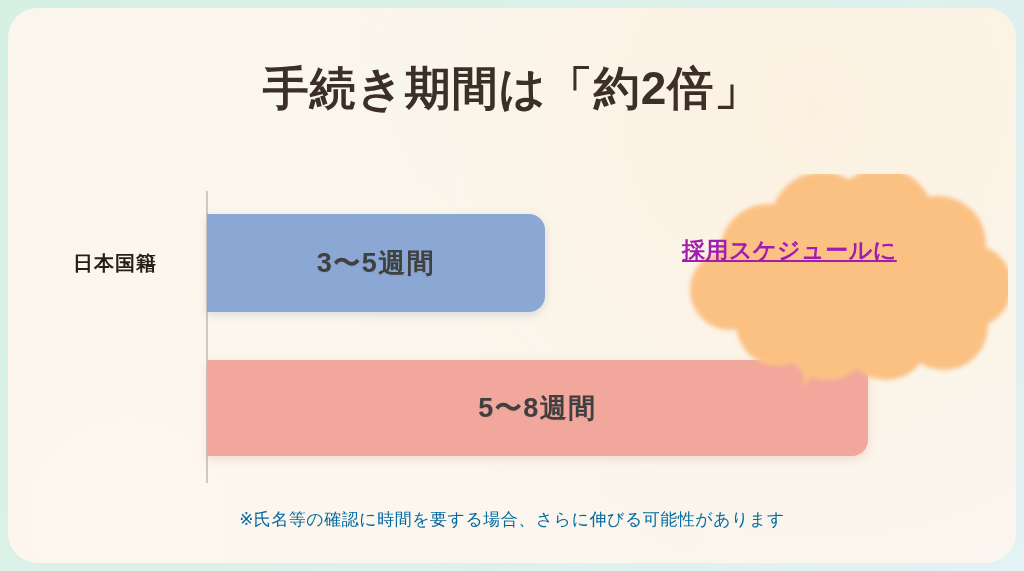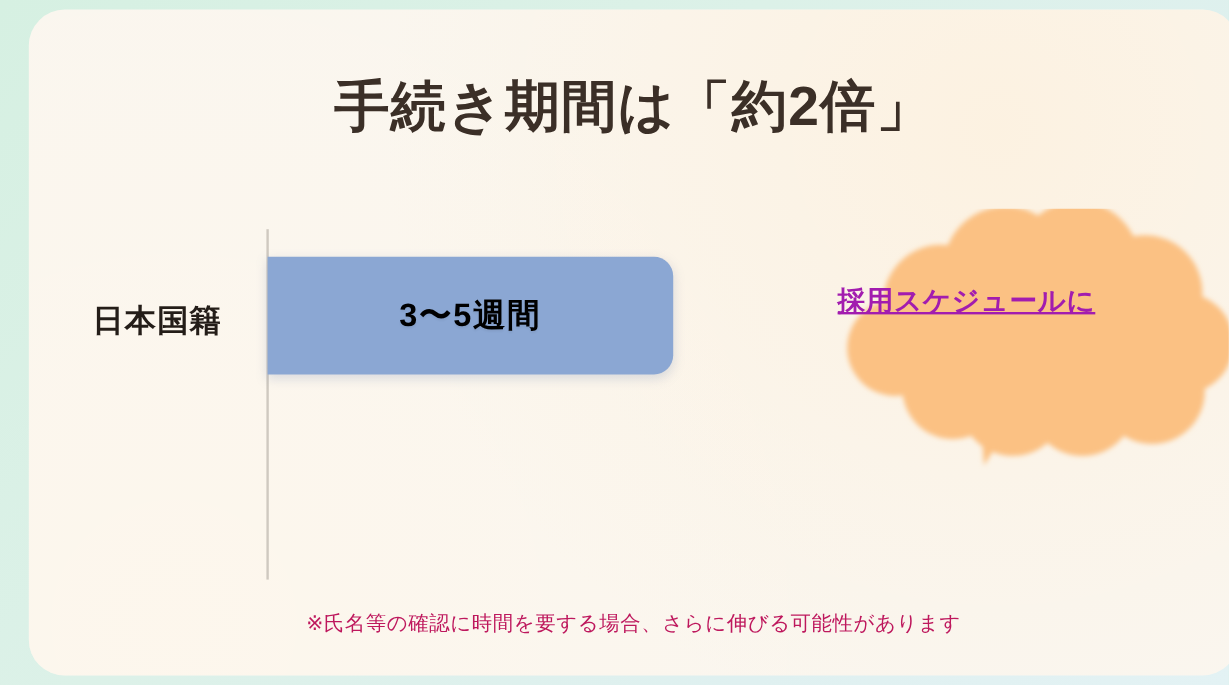--- a/index.html
+++ b/index.html
@@ -10,21 +10,21 @@
     width: 1024px;
     height: 571px;
     overflow: hidden;
     font-family: "Liberation Sans", "DejaVu Sans", sans-serif;
     background: linear-gradient(135deg, #d6f0e2 0%, #dcf1e8 40%, #dff0f0 75%, #e3f2f4 100%);
   }
 
   
   #slide-frame {
     position: absolute;
-    left: 16px; top: 0;
+    left: 0; top: 0;
     width: 832px;
     height: 571px;
   }
   #card {
     position: absolute;
     left: 8px; top: 8px;
     width: 1008px;
     height: 555px;
     background: #faf6ef;
     border-radius: 30px;
@@ -70,41 +70,41 @@
     width: 2px;
     height: 292px;
     background: #cfc9c0;
   }
 
   .cat-label {
     position: absolute;
     right: 0;
     width: 170px;
     text-align: center;
-    font-size: 26px;
+    font-size: 20px;
     font-weight: bold;
     color: #241d18;
     letter-spacing: 1px;
     white-space: nowrap;
   }
   #cat-label-0 { left: 22px; top: 242px; }
   #cat-label-1 { left: 22px; top: 390px; }
 
   .bar {
     position: absolute;
     left: 199px;
     border-radius: 0 16px 16px 0;
     display: flex;
     align-items: center;
     justify-content: center;
   }
   .bar-value {
     font-size: 27px;
     font-weight: bold;
-    color: #000000;
+    color: #404040;
     letter-spacing: 1.5px;
     text-shadow: 0 1px 2px rgba(0,0,0,.06);
     white-space: nowrap;
   }
   #bar-0 {
     top: 206px;
     width: 338px;
     height: 98px;
     background: #8ba7d3;
     box-shadow: 0 3px 9px rgba(120,140,180,.25);
@@ -117,21 +117,21 @@
     box-shadow: 0 3px 9px rgba(210,140,130,.25);
   }
 
   
   #footnote {
     position: absolute;
     left: 0; top: 500px;
     width: 1008px;
     text-align: center;
     font-size: 17px;
-    color: #be185d;
+    color: #0369a1;
     letter-spacing: .5px;
     z-index: 4;
     white-space: nowrap;
   }
 
   
   #callout {
     position: absolute;
     left: 674px;
     top: 166px;
@@ -172,20 +172,23 @@
 
       <div id="y-axis-line"></div>
 
       <div class="cat-label" id="cat-label-0">日本国籍</div>
 
       <div class="bar" id="bar-0">
         <span class="bar-value">3〜5週間</span>
       </div>
 
 
+      <div class="bar" id="bar-1">
+        <span class="bar-value">5〜8週間</span>
+      </div>
 
     </div>
 
     <div id="callout">
       <svg viewBox="0 0 326 222" xmlns="http://www.w3.org/2000/svg" aria-hidden="true">
         <defs>
           <filter id="cloud-soft" x="-25%" y="-25%" width="150%" height="150%">
             <feGaussianBlur stdDeviation="2.2"></feGaussianBlur>
           </filter>
         </defs>

